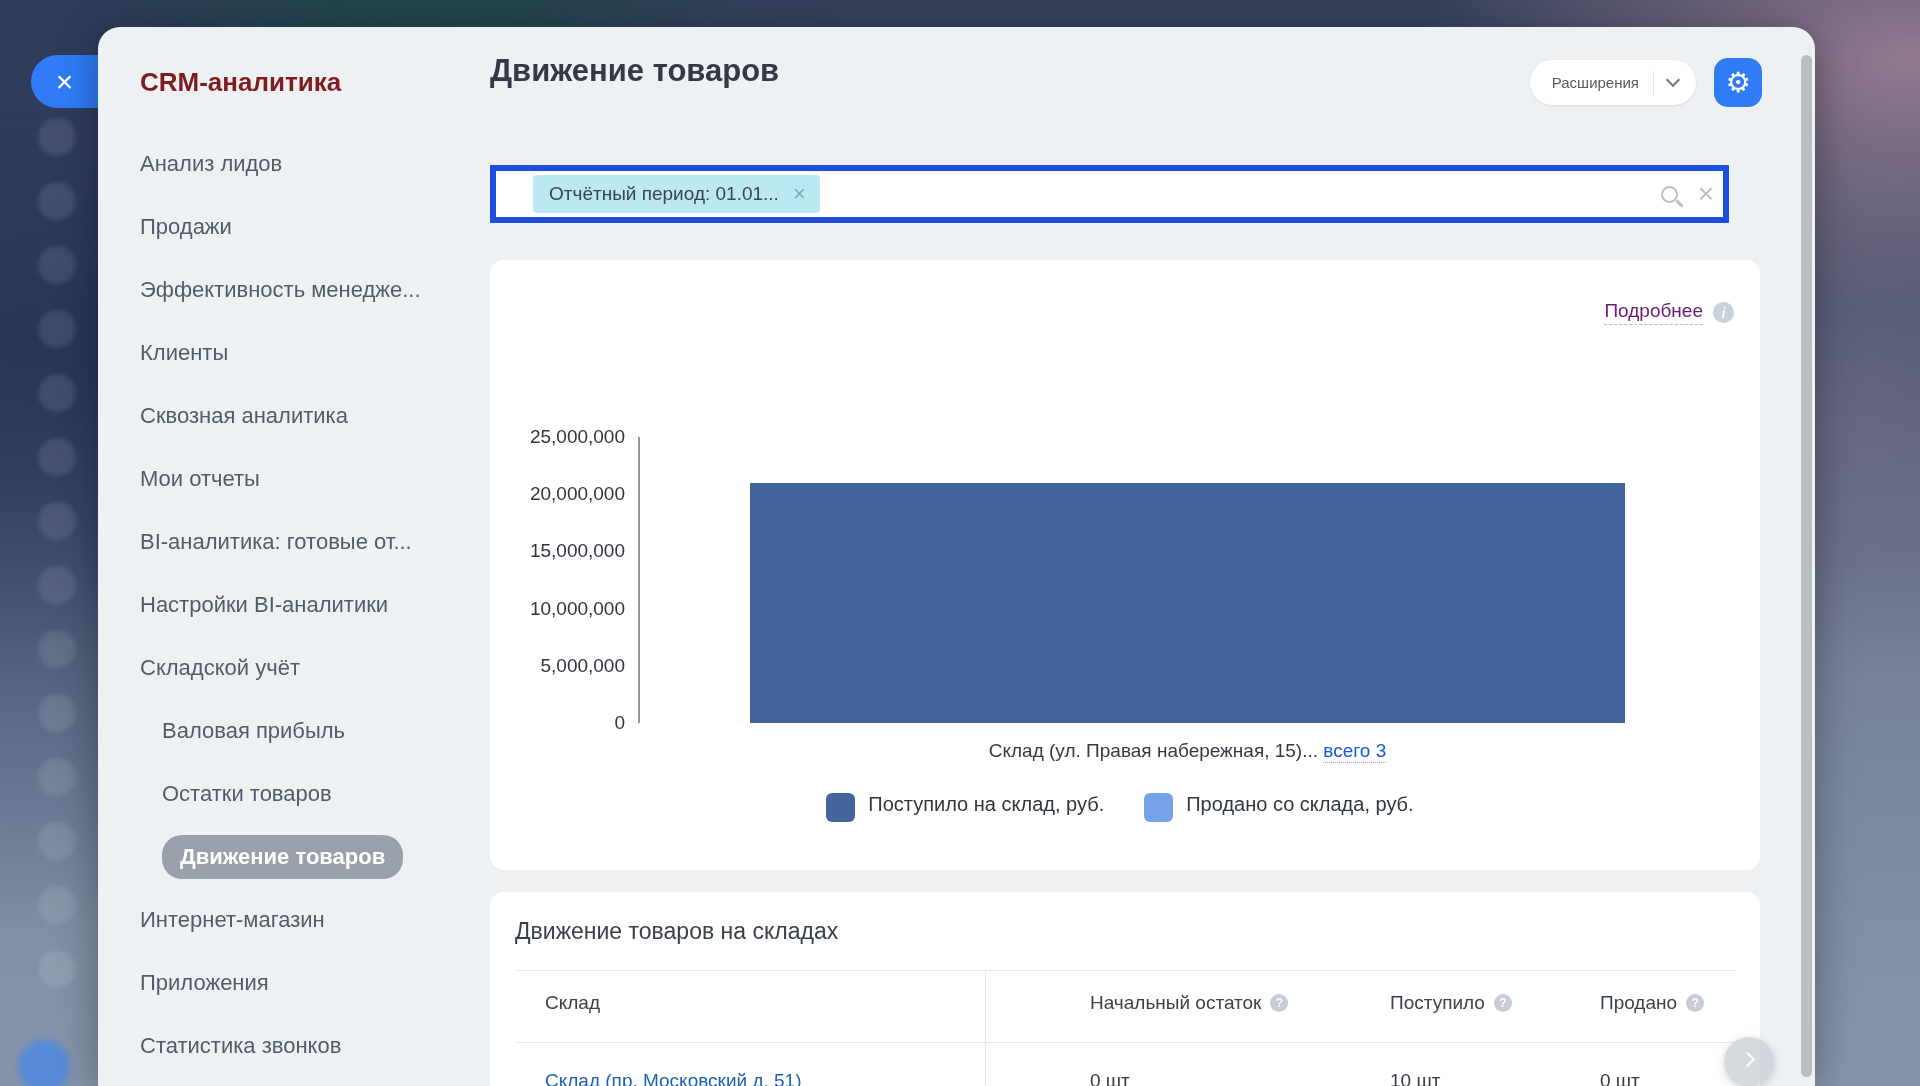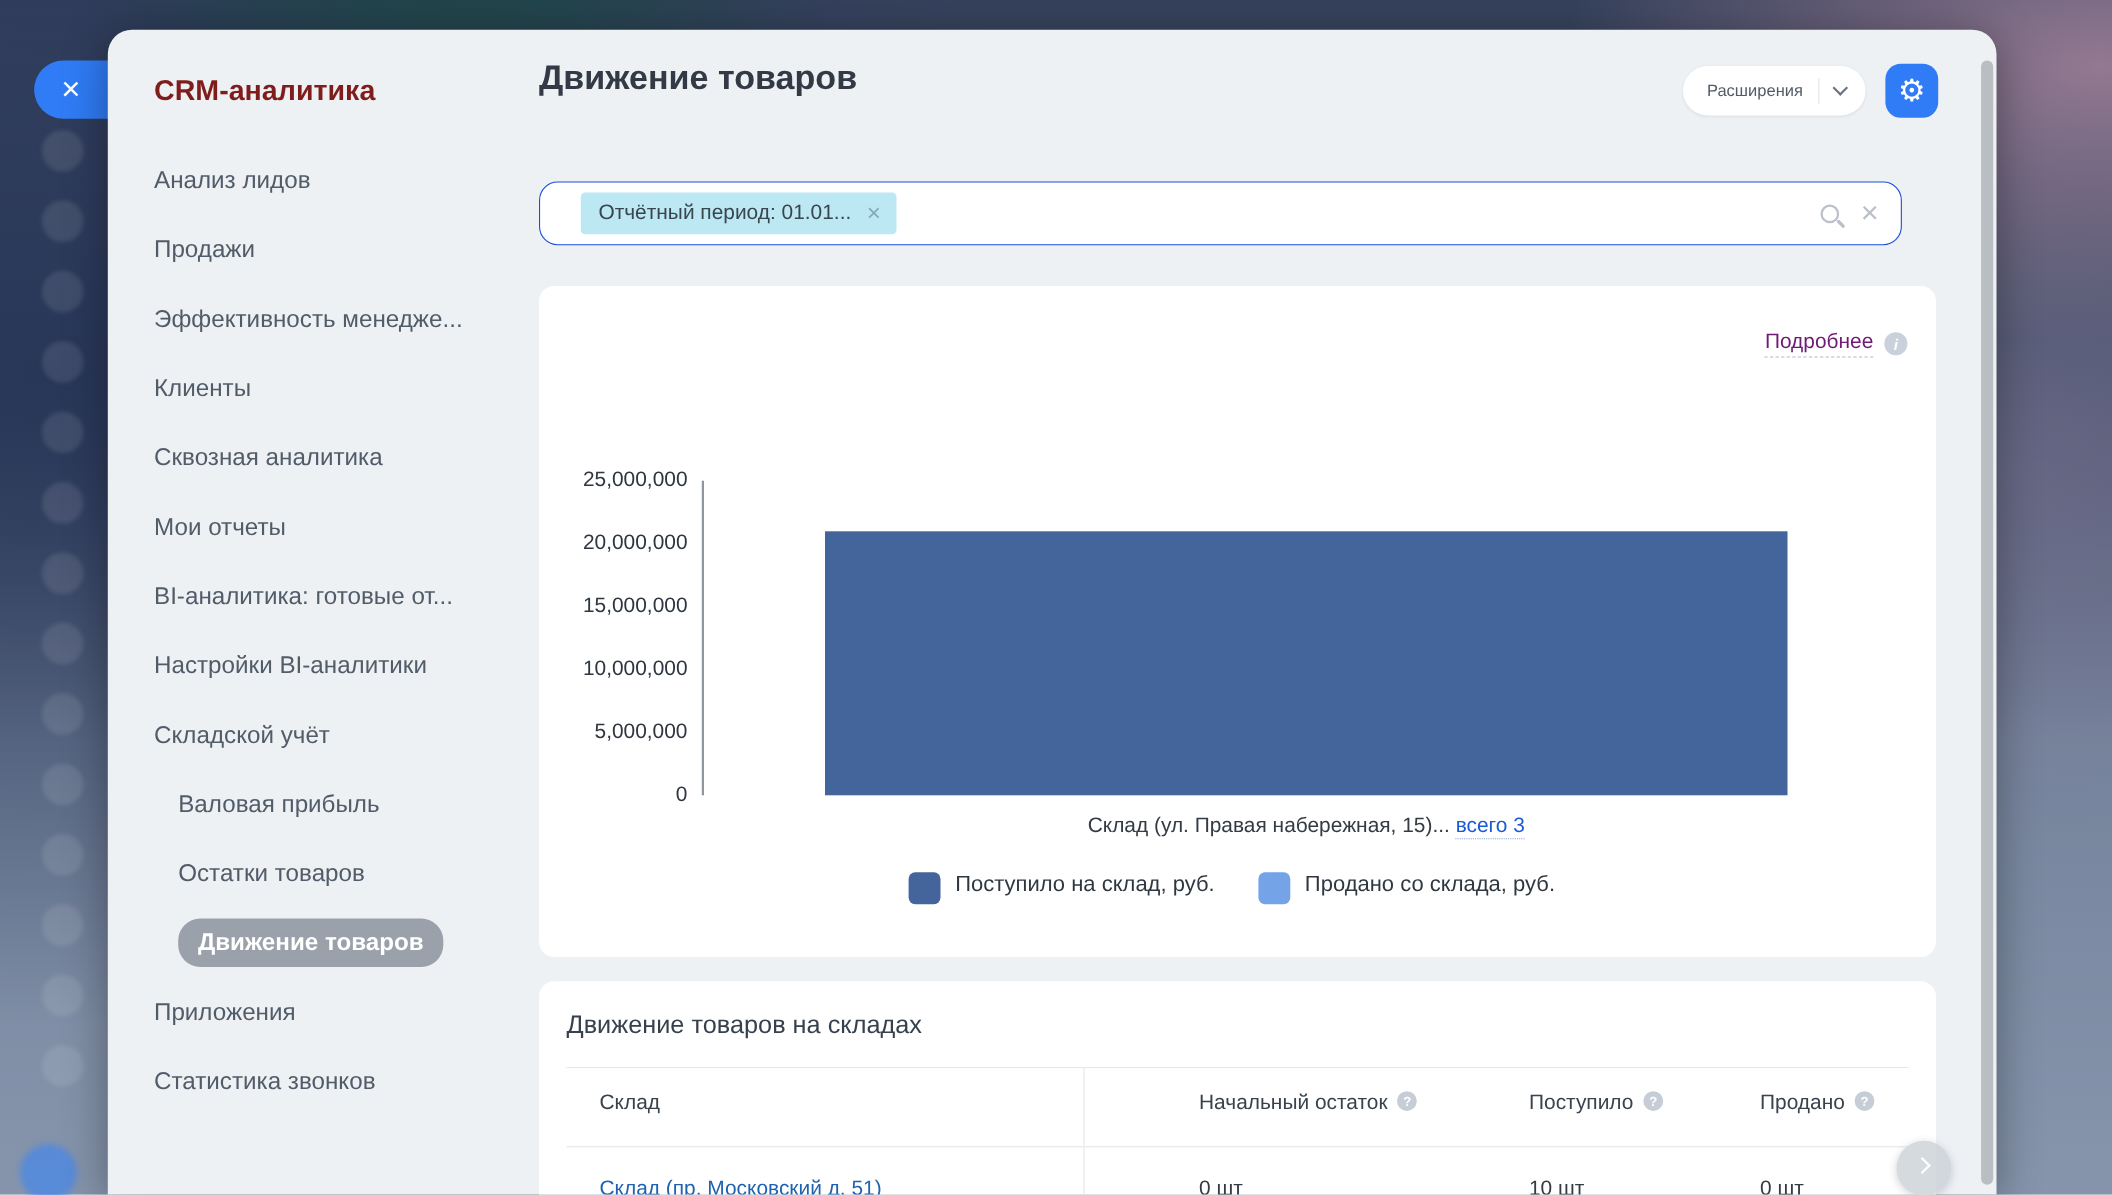--- a/index.html
+++ b/index.html
@@ -52,22 +52,22 @@
     font-size:15px; color:#525b66; cursor:pointer; box-shadow:0 1px 3px rgba(60,70,90,0.12); }
   .ext-btn .vdiv { width:1px; height:24px; background:#e0e4e8; }
   .chev-down { width:10px; height:10px; border-right:2px solid #6b7580; border-bottom:2px solid #6b7580;
     transform:rotate(45deg); margin-top:-5px; }
   .gear-btn { width:48px; height:49px; background:#2f7cf6; border:none; border-radius:14px;
     color:#fff; cursor:pointer; display:flex; align-items:center; justify-content:center; }
   .gear-glyph { font-family:"DejaVu Sans", sans-serif; font-size:28px; line-height:1; color:#fff; }
 
   
   .filter-bar { position:absolute; left:0; top:138px; width:1239px; height:58px;
-    background:#fff; border:1px solid #1d4ed8; border-radius:17px;
-    display:flex; align-items:center; padding:0 20px 0 37px; cursor:text; }
+    background:#fff; border:6px solid #1d4ed8; border-radius:1px;
+    display:flex; align-items:center; padding:0 9px 0 37px; cursor:text; }
   .chip { height:38px; background:#bce8f4; border-radius:4px; display:flex; align-items:center;
     gap:14px; padding:0 14px 0 16px; font-size:19px; color:#3a464f; cursor:pointer; }
   .chip .chip-x { color:#86a9b8; font-size:22px; line-height:1; cursor:pointer; }
   .filter-icons { margin-left:auto; display:flex; align-items:center; gap:20px; }
   .search-icon { position:relative; width:17px; height:17px; border:2px solid #b9c0c7;
     border-radius:50%; display:inline-block; cursor:pointer; }
   .search-icon::after { content:""; position:absolute; width:3px; height:9px; background:#b9c0c7;
     transform:rotate(-45deg); right:-5px; bottom:-7px; border-radius:2px; }
   .clear-x { color:#b9c0c7; font-size:28px; line-height:1; cursor:pointer; }
 
@@ -94,21 +94,21 @@
   .legend { position:absolute; left:150px; top:533px; width:960px; display:flex;
     justify-content:center; gap:40px; }
   .legend-item { display:flex; align-items:flex-start; gap:13px; cursor:pointer; }
   .legend-swatch { width:29px; height:29px; border-radius:6px; }
   .legend-label { font-size:20px; color:#2f3841; }
 
   
   .tc-title { top:26px; }
   .hline { position:absolute; left:25px; right:25px; height:1px; background:#e4e8ec; }
   .vline { position:absolute; left:495px; top:78px; bottom:0; width:1px; background:#e4e8ec; }
-  .th { position:absolute; top:100px; display:flex; gap:9px;
+  .th { position:absolute; top:100px; display:flex; align-items:center; gap:9px;
     font-size:19px; color:#39434e; }
   .help-icon { width:18px; height:18px; border-radius:50%; background:#c6cdd6; color:#fff;
     font-size:12px; font-weight:700; display:flex; align-items:center; justify-content:center;
     cursor:pointer; }
   .td { position:absolute; top:178px; font-size:19px; color:#333b45; }
   .wh-link { color:#1e62b0; text-decoration:underline; cursor:pointer; }
   .scroll-btn { position:absolute; left:1234px; top:145px; width:50px; height:50px;
     border:none; border-radius:50%; background:rgba(203,209,215,0.8); cursor:pointer;
     box-shadow:0 2px 8px rgba(70,80,95,0.25); }
   .chev-right { position:absolute; left:18px; top:17px; width:11px; height:11px;
@@ -179,20 +179,23 @@
     <div class="nav-item sub">
         <span>Валовая прибыль</span>
       </div>
     <div class="nav-item sub">
         <span>Остатки товаров</span>
       </div>
     <div class="nav-item sub">
         <span class="pill">Движение товаров</span>
       </div>
     <div class="nav-item">
+        <span>Интернет-магазин</span>
+      </div>
+    <div class="nav-item">
         <span>Приложения</span>
       </div>
     <div class="nav-item">
         <span>Статистика звонков</span>
       </div>
   </aside>
 
   <div class="main">
 
     <h2 class="page-title">Движение товаров</h2>

